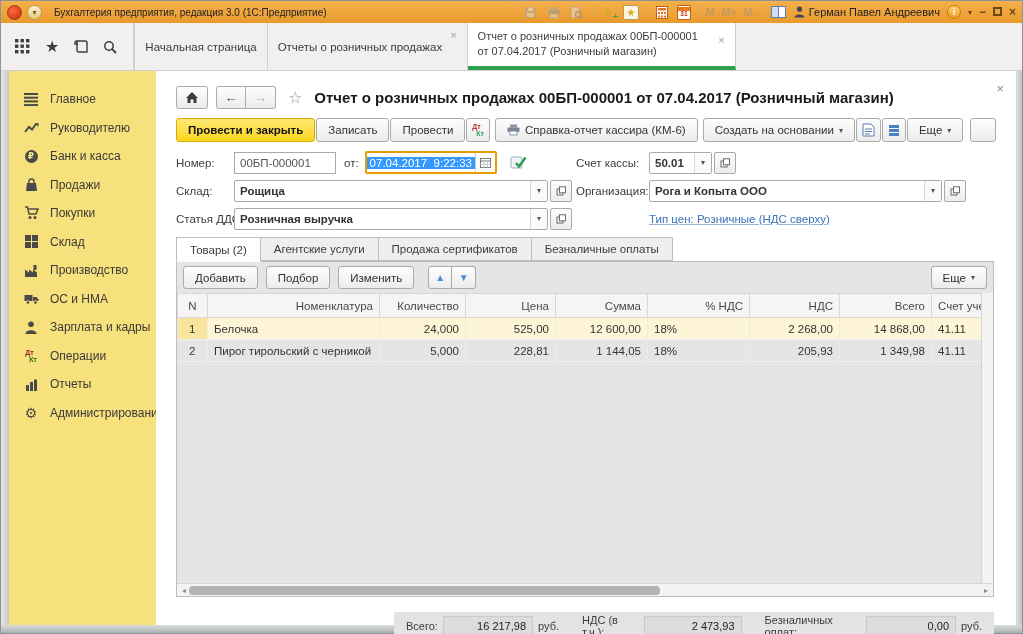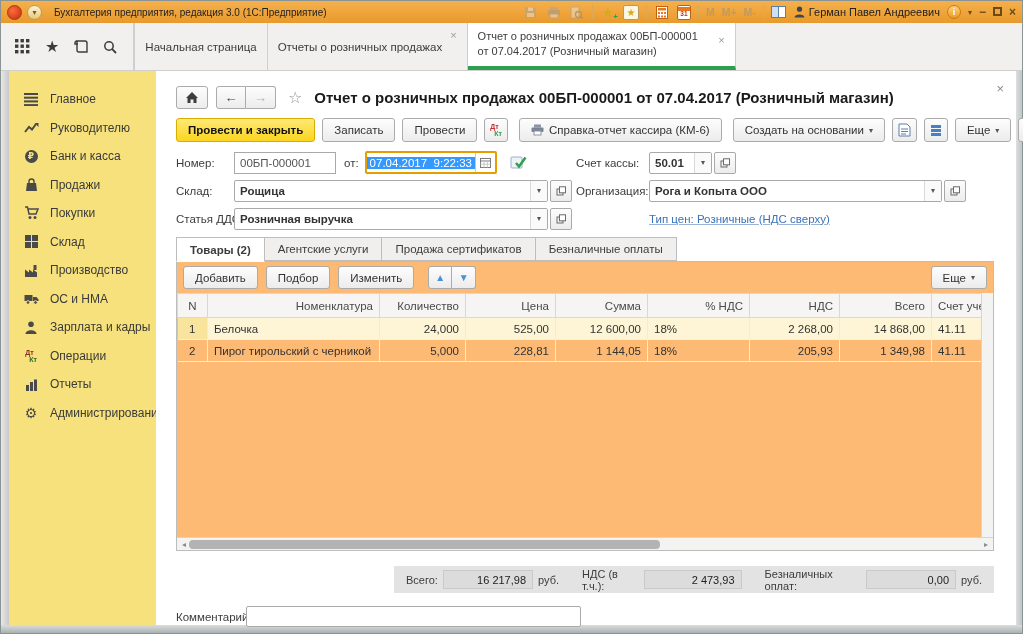--- a/index.html
+++ b/index.html
@@ -53,21 +53,21 @@
   .home-btn { width:32px; }
   .backfwd { display:flex; }
   .backfwd .nav-btn { width:30px; border-radius:0; }
   .backfwd .nav-btn:first-child { border-radius:3px 0 0 3px; }
   .backfwd .nav-btn:last-child { border-radius:0 3px 3px 0; border-left:none; color:#b0b0b0; }
   .arrow-glyph { font-size:13px; font-weight:bold; color:#3c3c3c; }
   .fav-star { color:#9a9a9a; font-size:16px; margin:0 4px; }
   .doc-title { font-size:15px; font-weight:bold; color:#1a1a1a; white-space:nowrap; }
 
   
-  .cmd-bar { margin-top:7px; display:flex; align-items:center; gap:7px; }
+  .cmd-bar { margin-top:7px; display:flex; align-items:center; gap:1px; }
   .btn { height:24px; padding:0 11px; border:1px solid #ababab; border-radius:3px; background:linear-gradient(#fdfdfd,#ececec); font-size:11.5px; color:#333; display:inline-flex; align-items:center; gap:5px; white-space:nowrap; cursor:pointer; }
   .btn.primary { background:linear-gradient(#ffe976,#fbd51e); border-color:#d9ae00; font-weight:bold; color:#111; }
   .btn.icon-only { padding:0 5px; }
   .caret { font-size:8px; color:#555; }
   .q-btn { width:26px; justify-content:center; padding:0; }
   .right-group { margin-left:auto; display:flex; gap:7px; }
 
   
   .fields { margin-top:9px; }
   .frow { position:relative; height:23px; margin-bottom:5px; display:flex; align-items:center; }
@@ -84,25 +84,25 @@
   .combo { display:flex; gap:2px; align-items:center; }
   .combo-field { display:flex; align-items:center; height:22px; border:1px solid #a9a9a9; border-radius:2px; background:#fff; }
   .combo-text { flex:1; padding:0 5px; font-size:11.5px; white-space:nowrap; overflow:hidden;font-weight:bold; }
   .combo-caret { width:17px; text-align:center; font-size:8px; color:#555; border-left:1px solid #d9d9d9; align-self:stretch; display:flex; align-items:center; justify-content:center; background:#fafafa; }
   .open-btn { width:22px; height:22px; border:1px solid #a9a9a9; border-radius:2px; background:linear-gradient(#fdfdfd,#ececec); display:flex; align-items:center; justify-content:center; }
   .link { color:#3a72b8; font-size:11.5px; text-decoration:underline; text-decoration-color:#9ab4d8; cursor:pointer; white-space:nowrap; }
 
   
   .item-tabs { margin-top:6px; display:flex; align-items:flex-end; height:25px; position:relative; z-index:2; }
   .itab { height:24px; padding:0 13px; display:flex; align-items:center; border:1px solid #bdbdbd; border-left:none; background:#f0efed; font-size:11.5px; color:#3c3c3c; cursor:pointer; }
-  .itab:first-child { border-left:1px solid #bdbdbd;font-weight:bold; }
+  .itab:first-child { border-left:1px solid #bdbdbd; }
   .itab.active { background:#fff; border-bottom:1px solid #fff; height:25px; margin-bottom:-1px; }
 
   
-  .table-box { border:1px solid #bdbdbd; height:290px; display:flex; flex-direction:column; position:relative; background:#fdba74; }
+  .table-box { border:1px solid #bdbdbd; height:336px; display:flex; flex-direction:column; position:relative; background:#e5e5e5; }
   .tbl-toolbar { display:flex; align-items:center; gap:8px; padding:4px 6px; }
   .tbl-toolbar .btn { height:23px; }
   .updown { display:flex; }
   .ud-btn { width:24px; height:23px; border:1px solid #ababab; background:linear-gradient(#fdfdfd,#ececec); display:flex; align-items:center; justify-content:center; font-size:10px; color:#4a90d9; }
   .ud-btn:first-child { border-radius:3px 0 0 3px; }
   .ud-btn:last-child { border-radius:0 3px 3px 0; border-left:none; }
   .tbl-area { flex:1; display:flex; min-height:0; }
   .tbl-scrollwrap { flex:1; overflow:hidden; }
   table.items { border-collapse:collapse; table-layout:fixed; width:808px; }
   table.items th { background:#f6f5f3; border:1px solid #d8d8d8; border-left:none; font-weight:normal; color:#4a4a4a; font-size:11.5px; text-align:right; padding:4px 6px; height:24px; white-space:nowrap; overflow:hidden; }

